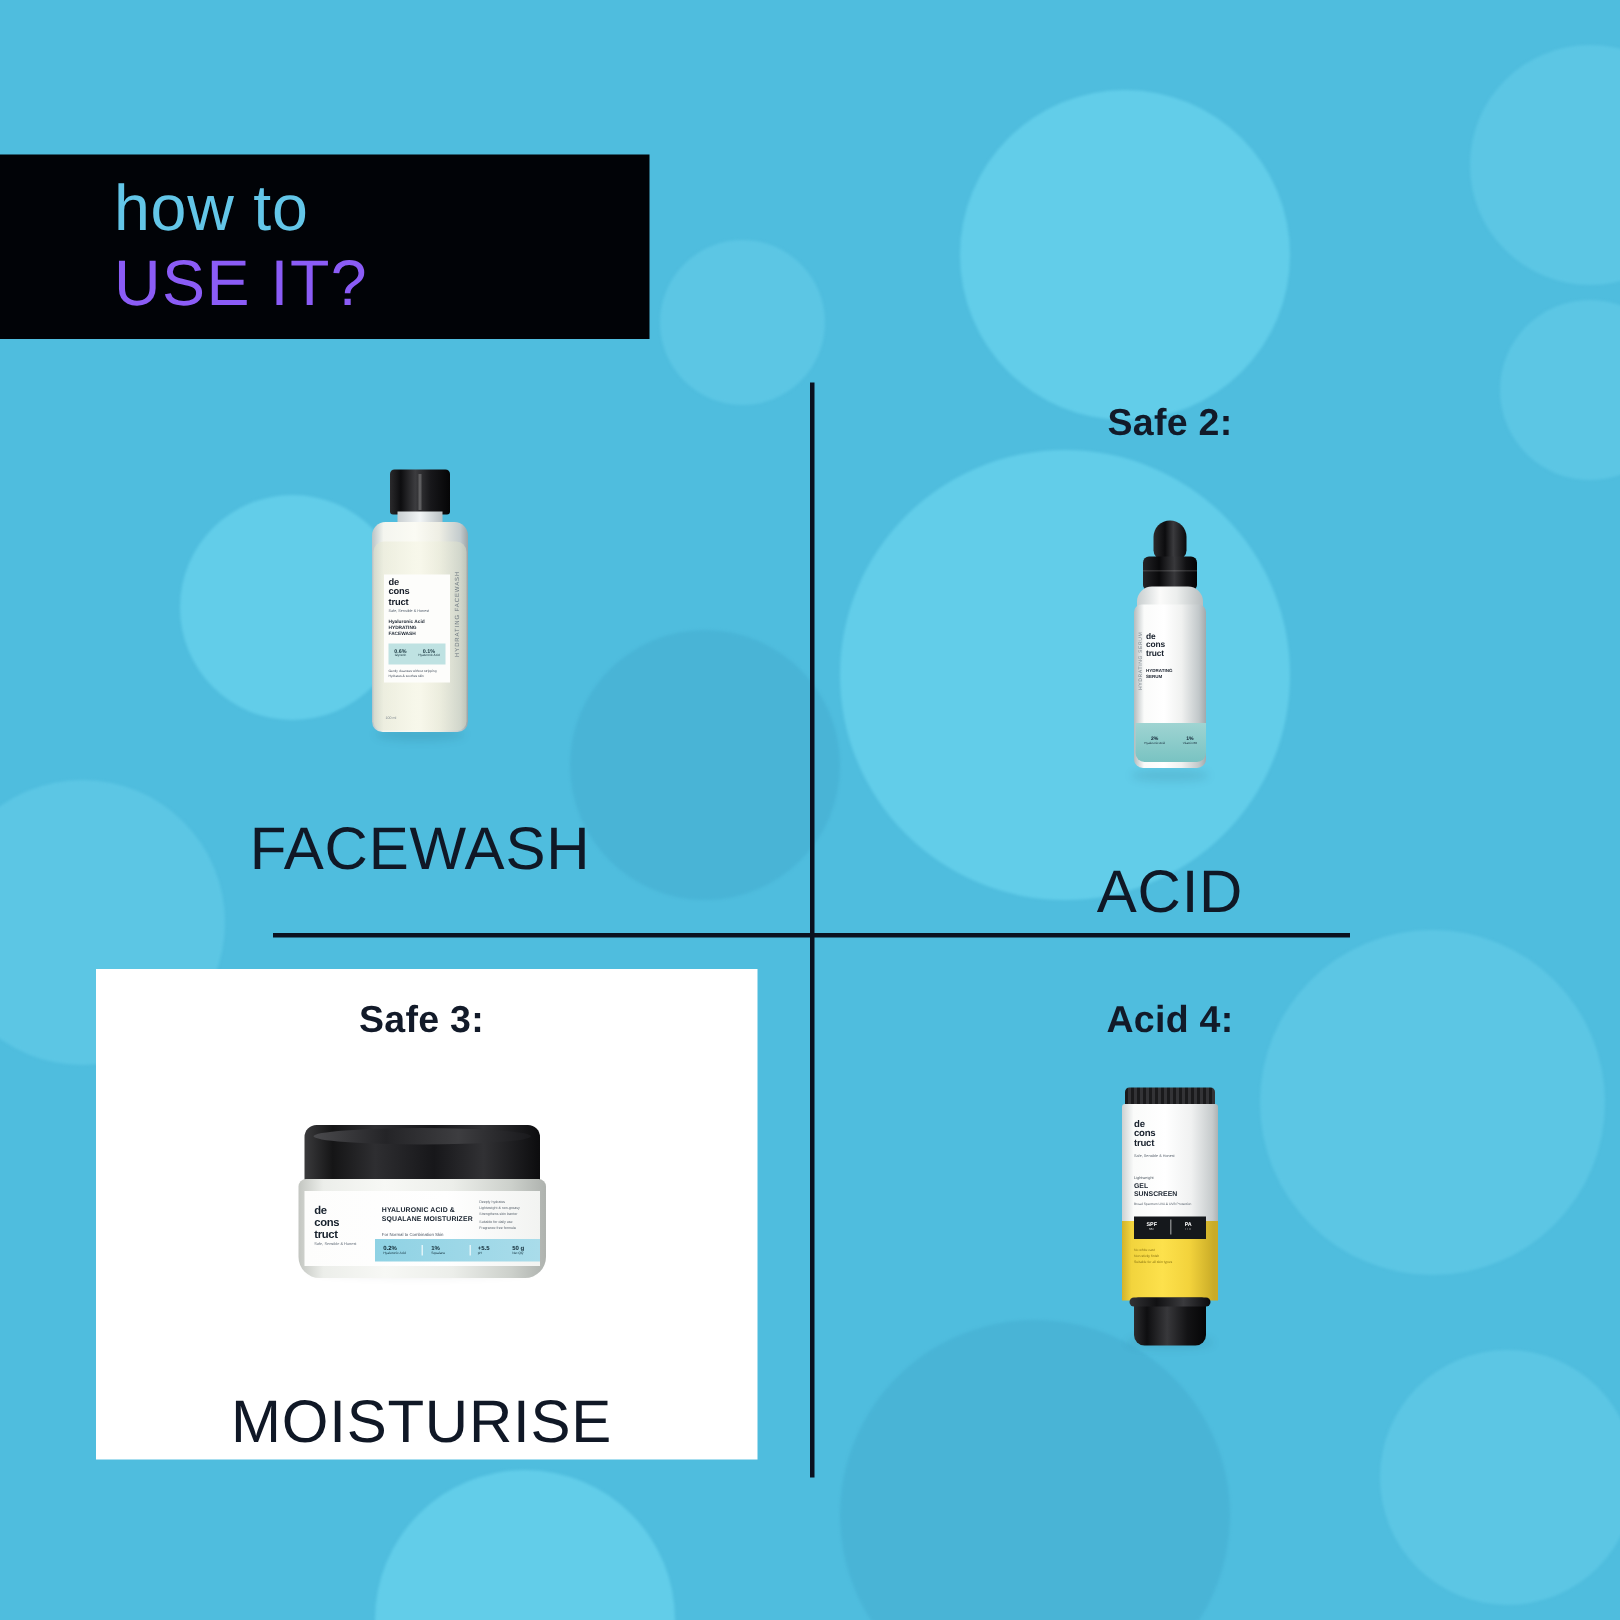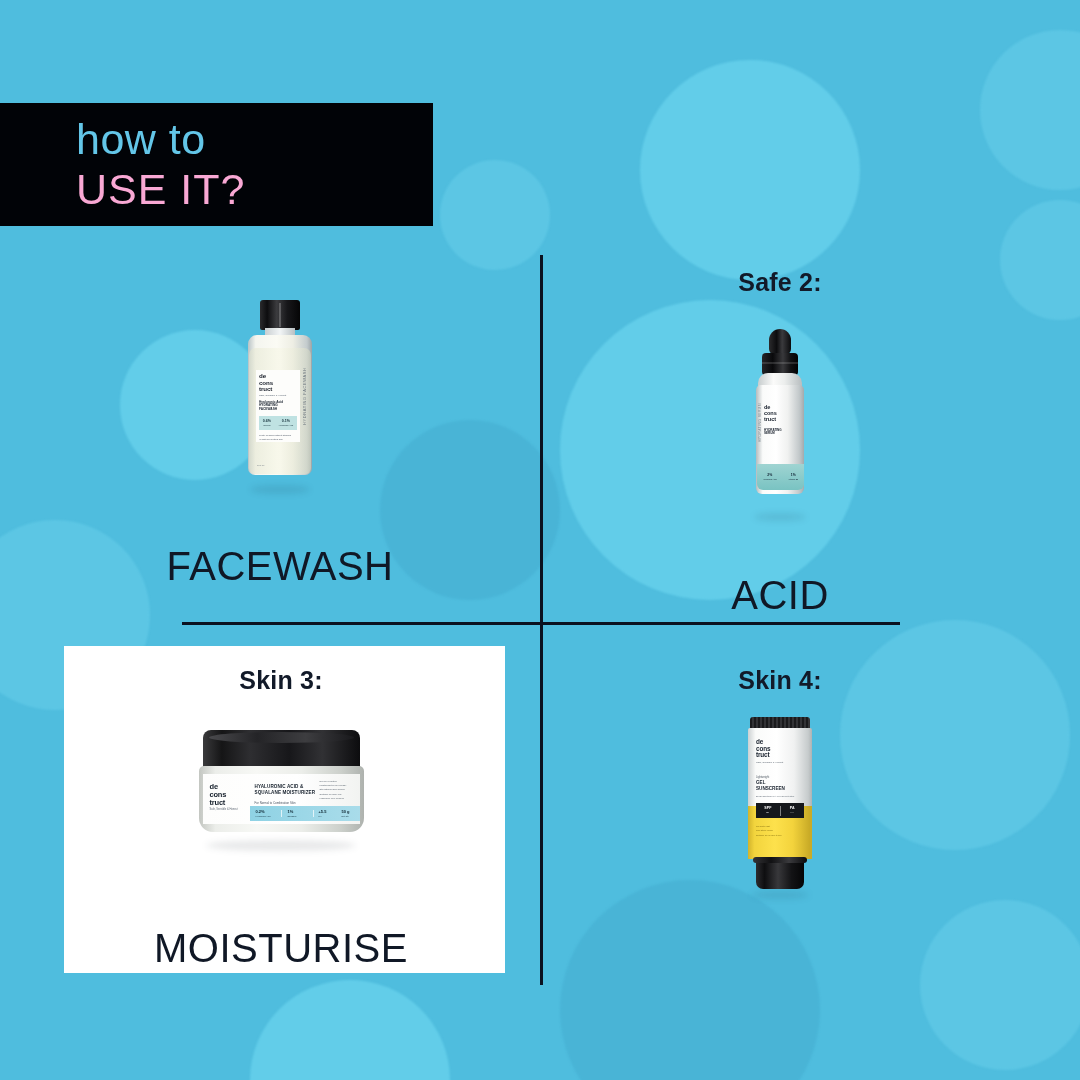--- a/index.html
+++ b/index.html
@@ -21,21 +21,21 @@
   #title-banner {
     position:absolute; left:0; top:103px; width:433px; height:123px;
     background:#010307;
     padding:12px 0 0 76px;
   }
   #title-line1 {
     color:#63C6E8; font-size:43px; font-weight:400; line-height:48px;
     letter-spacing:0.5px;
   }
   #title-line2 {
-    color:#f9a8d4; font-size:43px; font-weight:400; line-height:52px;
+    color:#8b5cf6; font-size:43px; font-weight:400; line-height:52px;
     letter-spacing:1px;
   }
 
   
   #divider-vertical {
     position:absolute; left:540px; top:255px; width:3px; height:730px;
     background:#0B1220;
   }
   #divider-horizontal {
     position:absolute; left:182px; top:622px; width:718px; height:3px;
@@ -50,21 +50,21 @@
 
   
   .cell { position:absolute; text-align:center; }
   .step-label {
     font-size:25px; font-weight:700; color:#121A29; letter-spacing:0.2px;
   }
   .action-label {
     font-size:40px; font-weight:300; color:#101826; letter-spacing:0.5px;
   }
   .product-stage {
-    position:relative; display:flex; align-items:flex-start; justify-content:center;
+    position:relative; display:flex; align-items:center; justify-content:center;
   }
 
   #cell-step1 { left:120px; top:268px; width:320px; }
   #cell-step2 { left:620px; top:268px; width:320px; }
   #cell-step3 { left:86px; top:666px; width:390px; }
   #cell-step4 { left:620px; top:666px; width:320px; }
 
   
   #product-facewash { width:72px; height:175px; position:relative; margin:0 auto; }
   .fw-cap {
@@ -343,21 +343,21 @@
         </div>
       </div>
       <div class="sr-side">HYDRATING SERUM</div>
     </div>
   </div>
 
   <div class="action-label" style="margin-top:44px;">ACID</div>
 </div>
 
 <div class="cell" id="cell-step3">
-  <div class="step-label">Skin 3:</div>
+  <div class="step-label">Safe 3:</div>
 
   <div class="product-stage" style="height:145px; margin-top:35px;">
     <div class="shadow-oval" style="bottom:24px; width:150px; height:11px; background:rgba(30,40,50,.10);"></div>
     <div id="product-jar">
       <div class="jar-lid"></div>
       <div class="jar-body"></div>
       <div class="jar-label">
         <div class="jar-brand" style="white-space:pre-line">de
 cons
 truct</div>
@@ -391,21 +391,21 @@
           </div>
         </div>
       </div>
     </div>
   </div>
 
   <div class="action-label" style="margin-top:51px;">MOISTURISE</div>
 </div>
 
 <div class="cell" id="cell-step4">
-  <div class="step-label">Skin 4:</div>
+  <div class="step-label">Acid 4:</div>
 
   <div class="product-stage" style="height:190px; margin-top:22px;">
     <div class="shadow-oval" style="bottom:8px; width:58px; height:8px;"></div>
     <div id="product-tube">
       <div class="tb-crimp"></div>
       <div class="tb-white"></div>
       <div class="tb-yellow"></div>
       <div class="tb-cap"></div>
       <div class="tb-label">
         <div class="tb-brand" style="white-space:pre-line">de

